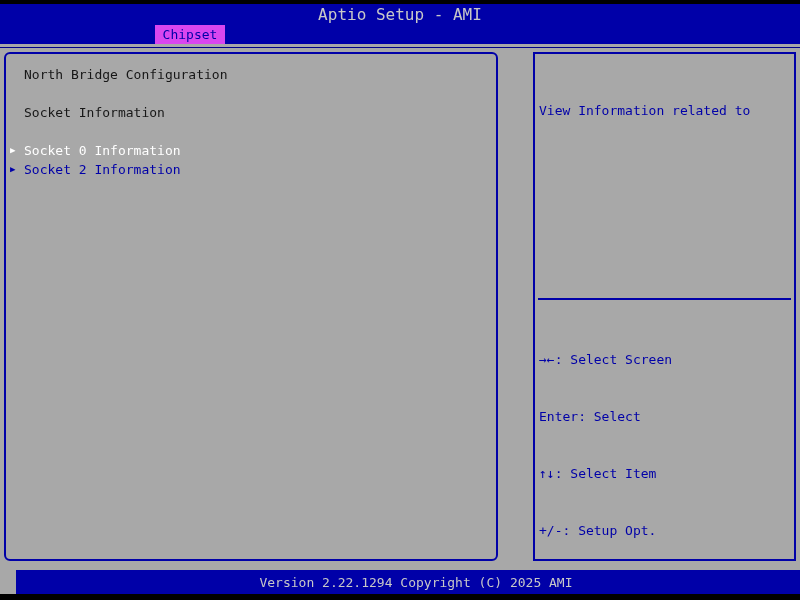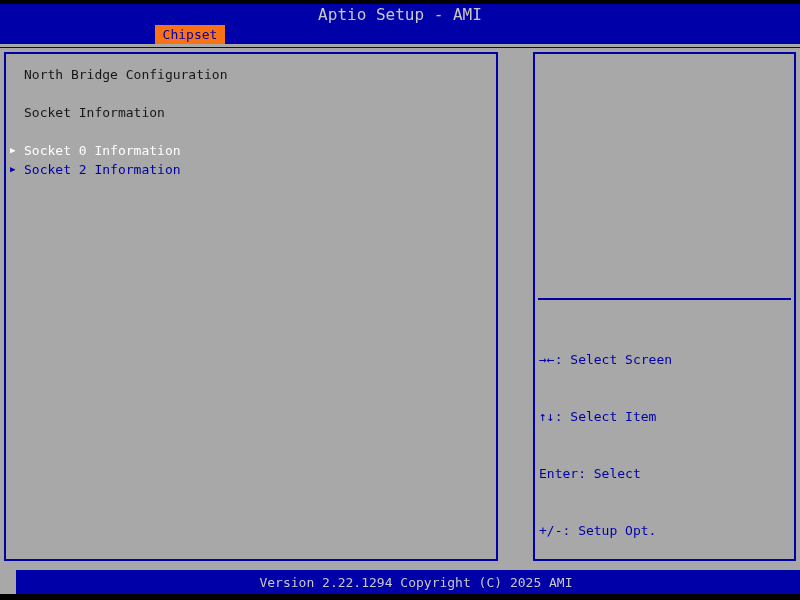--- a/index.html
+++ b/index.html
@@ -17,31 +17,31 @@
     background:#0000a8;color:#c8c8c8;
     display:flex;align-items:center;justify-content:center;
     font-size:16px;
   }
   .tab-bar{
     position:absolute;left:0;top:25px;width:800px;height:19px;
     background:#0000a8;
   }
   .tab{
     position:absolute;left:155px;top:0;width:70px;height:19px;
-    background:#f97316;color:#0000a8;
+    background:#d946ef;color:#0000a8;
     display:flex;align-items:center;justify-content:center;
   }
   .tab-underline{
     position:absolute;left:0;top:47px;width:800px;height:1px;background:#00008b;
   }
   .panel{
     position:absolute;top:52px;height:509px;
     border:2px solid #0000a8;background:#a8a8a8;box-sizing:border-box;
   }
-  .panel-left{left:4px;width:494px;}
+  .panel-left{left:4px;width:494px;border-radius:6px;}
   .panel-right{left:533px;width:263px;}
   .left-rows{padding-top:11px;}
   .row{
     display:flex;align-items:center;height:19px;padding-left:2px;
     white-space:pre;
   }
   .marker{
     width:16px;flex:0 0 16px;font-size:9px;line-height:19px;
     display:inline-block;text-align:left;padding-left:2px;box-sizing:border-box;
   }
@@ -94,26 +94,27 @@
       </div>
       <div class="row item">
         <span class="marker">▶</span>
         <span class="txt">Socket 2 Information</span>
       </div>
     </div>
   </div>
 
   <div class="panel panel-right">
     <div class="help-desc">
+      <div>View Information related to</div>
     </div>
     <div class="help-divider"></div>
     <div class="hotkeys">
       <div>→←: Select Screen</div>
+      <div>Enter: Select</div>
       <div>↑↓: Select Item</div>
-      <div>Enter: Select</div>
       <div>+/-: Setup Opt.</div>
       <div>F1: General Help</div>
       
       
       
       
     </div>
   </div>
 
   <div class="footer-bar">

